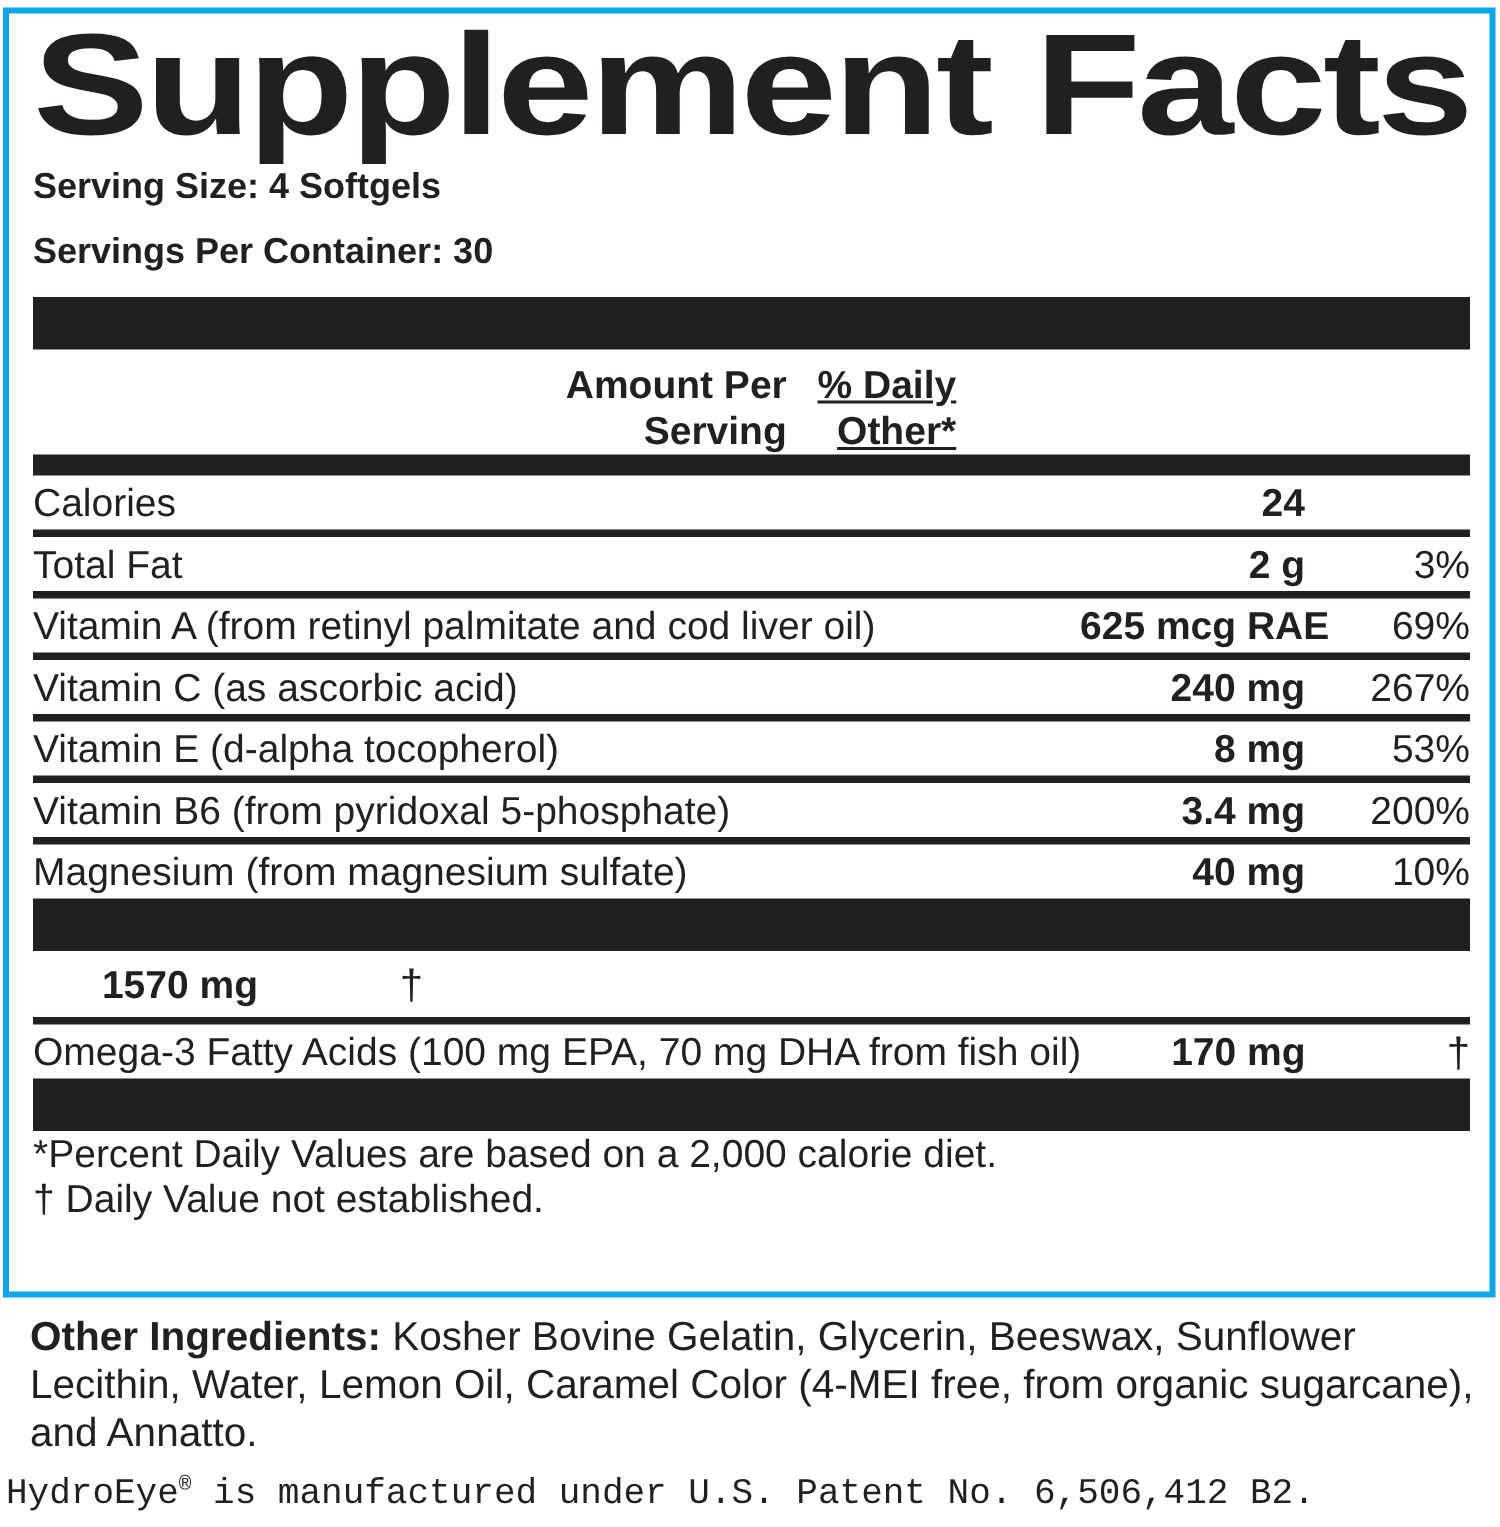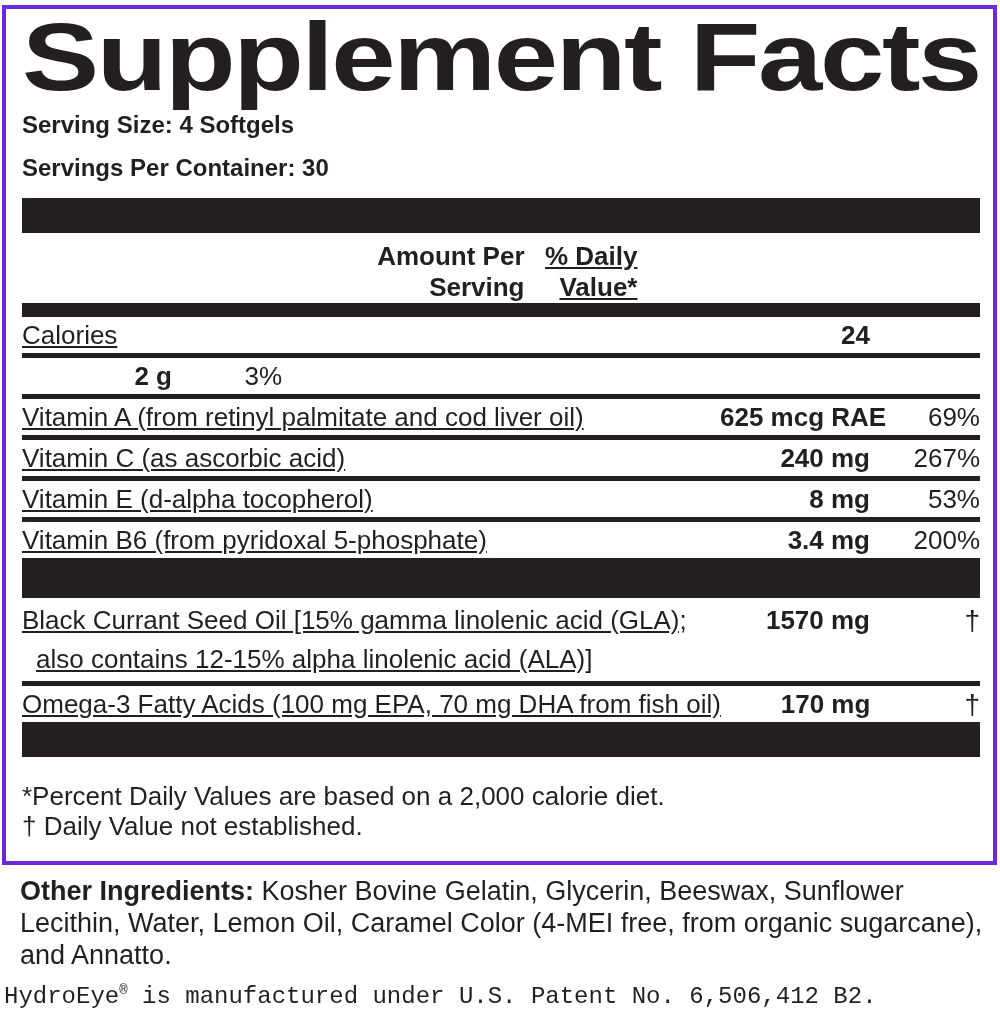--- a/index.html
+++ b/index.html
@@ -9,21 +9,21 @@
     width:1000px; height:1018px;
     background:#ffffff;
     color:#231f20;
     font-family:"Liberation Sans", sans-serif;
     overflow:hidden;
   }
   .facts-box {
     position:absolute;
     left:2px; top:5px;
     width:995px; height:860px;
-    border:4px solid #6d28d9;
+    border:4px solid #0ea5e9;
     background:#ffffff;
     padding:2px 13px 0 16px;
   }
   .title-row { width:100%; overflow:visible; height:92px; }
   .title {
     display:inline-block;
     white-space:nowrap;
     font-size:96px;
     font-weight:bold;
     letter-spacing:-2px;
@@ -50,28 +50,28 @@
   .col-headers .hd { text-align:right; }
   .col-headers .amount-hd { width:160px; }
   .col-headers .dv-hd { width:113px;text-decoration:underline; }
   .nrow {
     display:flex;
     align-items:flex-start;
     font-size:26px;
     line-height:27px;
     padding:5px 0 4px 0;
   }
-  .nrow .name { flex:1 1 auto; white-space:nowrap; overflow:visible;text-decoration:underline; }
+  .nrow .name { flex:1 1 auto; white-space:nowrap; overflow:visible; }
   .nrow .name .wrap-line { white-space:nowrap; }
   .nrow .name .wrap-line.indent { padding-left:14px; padding-top:6px; }
   .nrow .amount { width:150px; text-align:right; white-space:nowrap;font-weight:bold; }
   .nrow .dv { width:110px; text-align:right; white-space:nowrap; }
   .nrow .dv.dagger { font-size:28px; }
   .divider { height:5px; background:#231f20; width:100%; }
-  .footnotes { margin-top:24px; font-size:26px; line-height:30px; }
+  .footnotes { margin-top:0; font-size:26px; line-height:30px; }
   .footnote { }
   .below-box {
     position:absolute;
     left:20px; top:875px;
     width:972px;
     font-size:27px;
     line-height:32px;
   }
   .below-box .bold-label { font-weight:bold; }
   .patent-line {
@@ -101,34 +101,35 @@
 
     <div class="bar thick m-top9"></div>
 
     <div class="col-headers">
       <div class="hd amount-hd">
         <div>Amount Per</div>
         <div>Serving</div>
       </div>
       <div class="hd dv-hd">
         <div>% Daily</div>
-        <div>Value*</div>
+        <div>Other*</div>
       </div>
     </div>
 
     <div class="bar medium"></div>
 
     <div class="nrow">
       <div class="name">Calories</div>
       <div class="amount">24</div>
       <div class="dv"></div>
     </div>
     <div class="divider"></div>
 
     <div class="nrow">
+      <div class="name">Total Fat</div>
       <div class="amount">2 g</div>
       <div class="dv">3%</div>
     </div>
     <div class="divider"></div>
 
     <div class="nrow">
       <div class="name">Vitamin A (from retinyl palmitate and cod liver oil)</div>
       <div class="amount">625 mcg RAE</div>
       <div class="dv">69%</div>
     </div>
@@ -148,28 +149,29 @@
     </div>
     <div class="divider"></div>
 
     <div class="nrow">
       <div class="name">Vitamin B6 (from pyridoxal 5-phosphate)</div>
       <div class="amount">3.4 mg</div>
       <div class="dv">200%</div>
     </div>
     <div class="divider"></div>
 
+    <div class="nrow">
+      <div class="name">Magnesium (from magnesium sulfate)</div>
+      <div class="amount">40 mg</div>
+      <div class="dv">10%</div>
+    </div>
 
     <div class="bar thick"></div>
 
     <div class="nrow" style="padding-top:6px; padding-bottom:5px; line-height:33px;">
-      <div class="name">
-        <div class="wrap-line">Black Currant Seed Oil [15% gamma linolenic acid (GLA);</div>
-        <div class="wrap-line indent">also contains 12-15% alpha linolenic acid (ALA)]</div>
-      </div>
       <div class="amount" style="line-height:33px;">1570 mg</div>
       <div class="dv dagger" style="line-height:33px;">†</div>
     </div>
     <div class="divider"></div>
 
     <div class="nrow">
       <div class="name">Omega-3 Fatty Acids (100 mg EPA, 70 mg DHA from fish oil)</div>
       <div class="amount">170 mg</div>
       <div class="dv dagger">†</div>
     </div>

